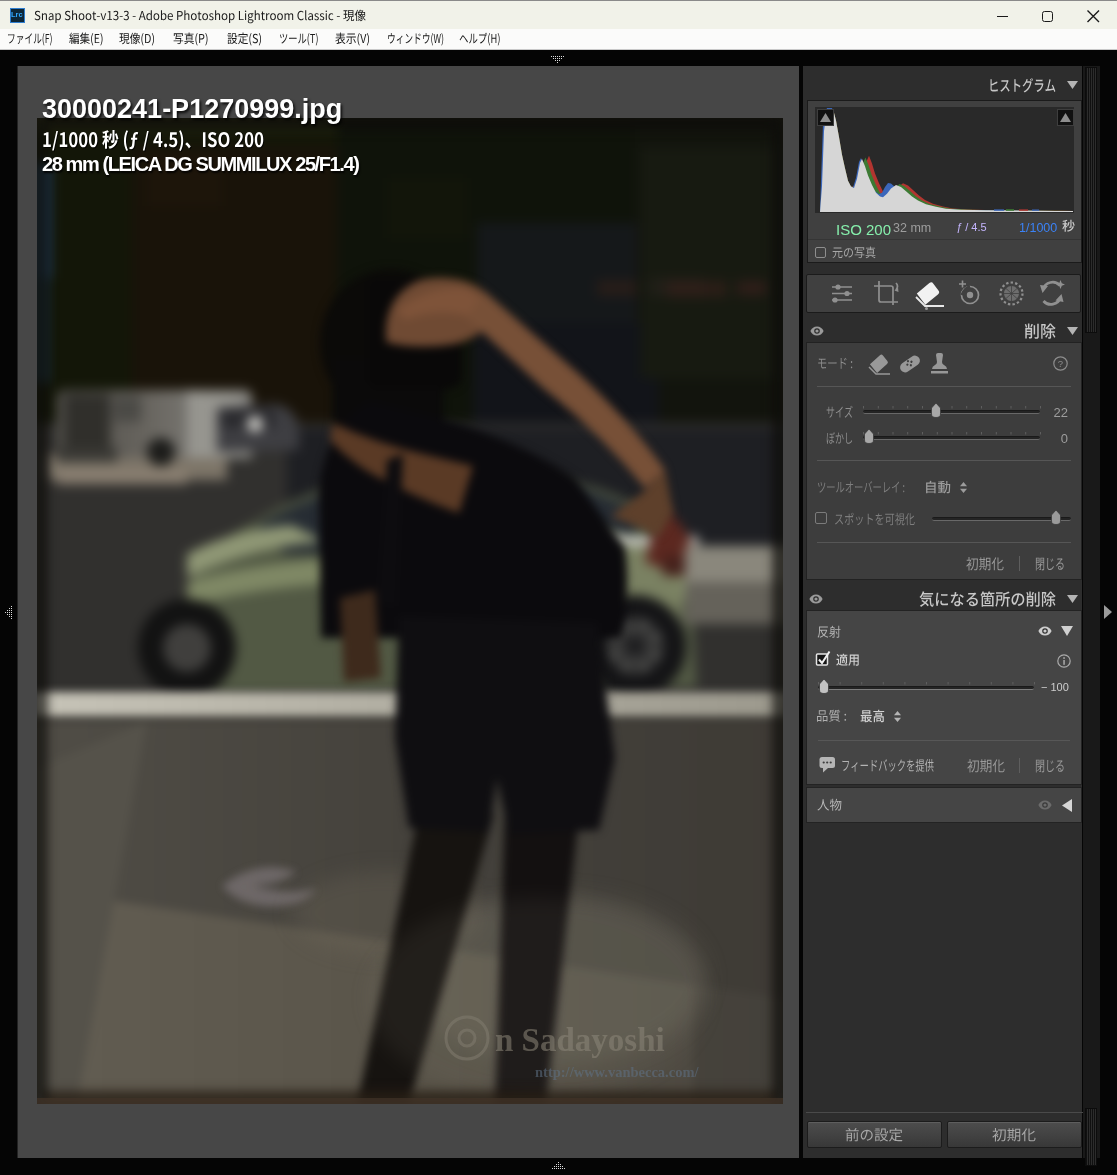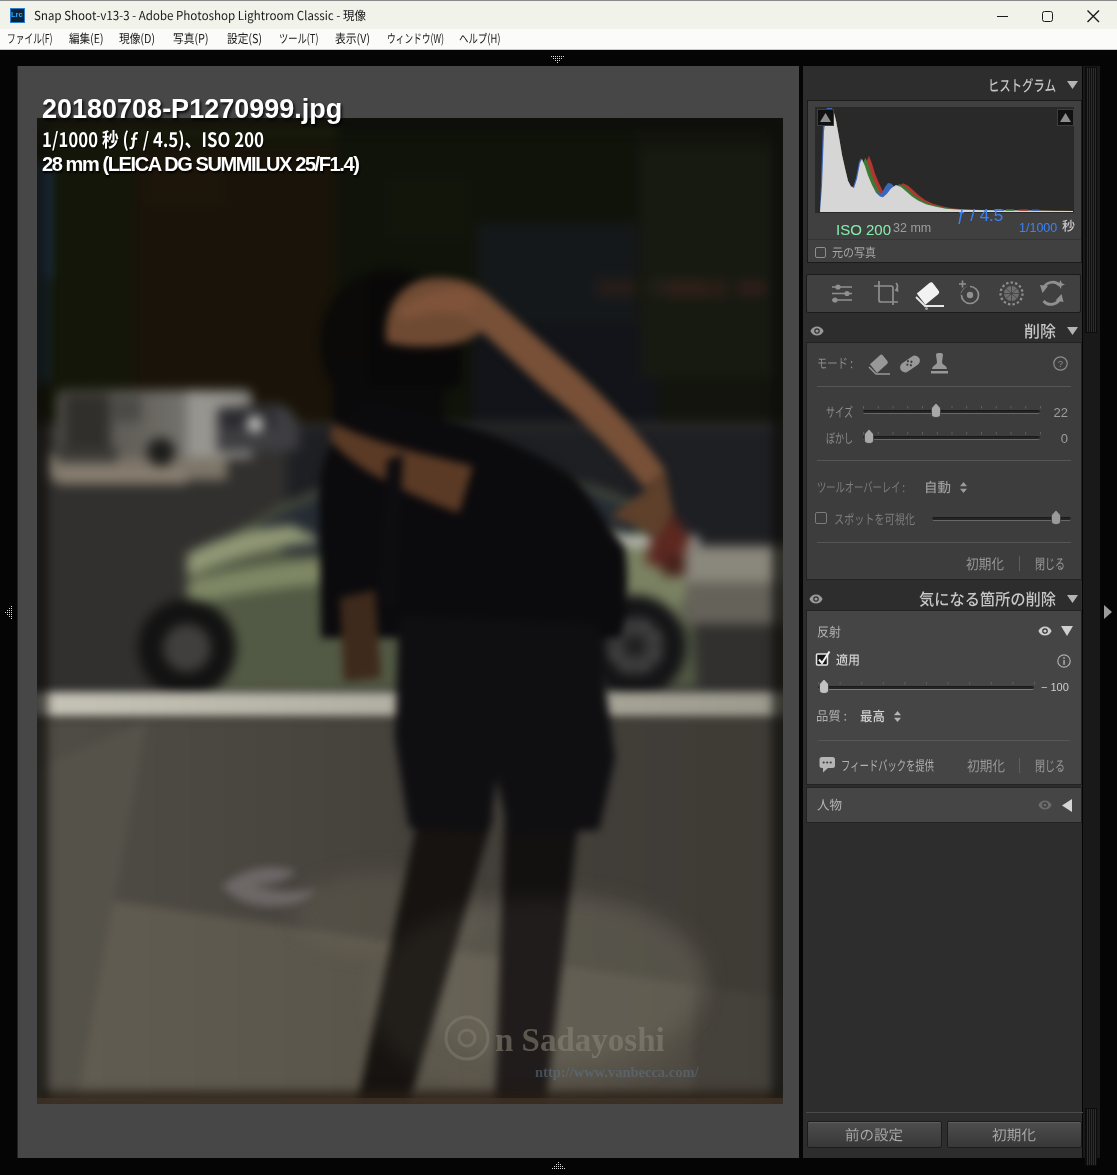--- a/index.html
+++ b/index.html
@@ -225,21 +225,21 @@
   <text x="498" y="959" font-family="Liberation Serif, serif" font-size="14.5" font-weight="bold" fill="#5f7287">nttp://www.vanbecca.com/</text>
 </g>
 <g filter="url(#b6)">
   <rect x="0" y="0" width="746" height="10" fill="#0d0c0a"></rect>
   <rect x="0" y="974" width="746" height="12" fill="#281f15"></rect>
   <rect x="0" y="0" width="9" height="986" fill="#0d0c0a"></rect>
   <rect x="737" y="0" width="9" height="986" fill="#0d0c0a"></rect>
 </g>
 <rect x="0" y="980" width="746" height="6" fill="#413328" opacity="0.7"></rect>
 </svg>
-<div class="abs" style="left:42px;top:94px;font-size:27px;font-weight:bold;color:#fff;text-shadow:1.5px 2px 3px rgba(0,0,0,0.9);letter-spacing:0px">20180708-P1270999.jpg</div>
+<div class="abs" style="left:42px;top:94px;font-size:27px;font-weight:bold;color:#fff;text-shadow:1.5px 2px 3px rgba(0,0,0,0.9);letter-spacing:0px">30000241-P1270999.jpg</div>
 <svg style="position:absolute;left:43.0px;top:126.5px;overflow:visible" width="224" height="27">
     <path d="M82 0V-120H242V-587H107V-679Q163 -689 203 -704Q244 -718 279 -741H388V-120H527V0Z M604 181 853 -806H950L702 181Z M1059 0V-120H1219V-587H1084V-679Q1140 -689 1180 -704Q1221 -718 1256 -741H1365V-120H1504V0Z M1862 14Q1787 14 1731 -30Q1674 -73 1643 -159Q1611 -246 1611 -374Q1611 -501 1643 -586Q1674 -670 1731 -712Q1787 -754 1862 -754Q1938 -754 1994 -712Q2050 -669 2081 -585Q2113 -501 2113 -374Q2113 -246 2081 -159Q2050 -73 1994 -30Q1938 14 1862 14ZM1862 -101Q1895 -101 1920 -126Q1945 -151 1959 -210Q1973 -270 1973 -374Q1973 -477 1959 -536Q1945 -594 1920 -617Q1895 -641 1862 -641Q1831 -641 1805 -617Q1780 -594 1765 -536Q1750 -477 1750 -374Q1750 -270 1765 -210Q1780 -151 1805 -126Q1831 -101 1862 -101Z M2452 14Q2377 14 2321 -30Q2264 -73 2233 -159Q2201 -246 2201 -374Q2201 -501 2233 -586Q2264 -670 2321 -712Q2377 -754 2452 -754Q2528 -754 2584 -712Q2640 -669 2671 -585Q2703 -501 2703 -374Q2703 -246 2671 -159Q2640 -73 2584 -30Q2528 14 2452 14ZM2452 -101Q2485 -101 2510 -126Q2535 -151 2549 -210Q2563 -270 2563 -374Q2563 -477 2549 -536Q2535 -594 2510 -617Q2485 -641 2452 -641Q2421 -641 2395 -617Q2370 -594 2355 -536Q2340 -477 2340 -374Q2340 -270 2355 -210Q2370 -151 2395 -126Q2421 -101 2452 -101Z M3042 14Q2967 14 2911 -30Q2854 -73 2823 -159Q2791 -246 2791 -374Q2791 -501 2823 -586Q2854 -670 2911 -712Q2967 -754 3042 -754Q3118 -754 3174 -712Q3230 -669 3261 -585Q3293 -501 3293 -374Q3293 -246 3261 -159Q3230 -73 3174 -30Q3118 14 3042 14ZM3042 -101Q3075 -101 3100 -126Q3125 -151 3139 -210Q3153 -270 3153 -374Q3153 -477 3139 -536Q3125 -594 3100 -617Q3075 -641 3042 -641Q3011 -641 2985 -617Q2960 -594 2945 -536Q2930 -477 2930 -374Q2930 -270 2945 -210Q2960 -151 2985 -126Q3011 -101 3042 -101Z M4193 -849H4313V-332Q4313 -292 4304 -266Q4295 -240 4270 -225Q4245 -211 4211 -206Q4176 -202 4130 -202Q4127 -227 4115 -262Q4104 -296 4091 -320Q4119 -319 4143 -319Q4168 -319 4177 -319Q4193 -319 4193 -334ZM4044 -677 4158 -658Q4142 -564 4113 -476Q4083 -389 4045 -330Q4034 -338 4015 -349Q3996 -360 3977 -370Q3957 -381 3943 -387Q3981 -438 4007 -516Q4032 -595 4044 -677ZM4338 -654 4442 -688Q4466 -643 4486 -592Q4507 -540 4522 -490Q4538 -441 4544 -401L4433 -363Q4428 -403 4414 -453Q4400 -504 4381 -556Q4361 -609 4338 -654ZM4377 -353 4494 -324Q4458 -204 4395 -124Q4332 -43 4238 7Q4145 58 4015 90Q4007 63 3988 31Q3969 0 3950 -22Q4066 -42 4150 -81Q4234 -121 4290 -187Q4347 -253 4377 -353ZM3749 -756H3865V89H3749ZM3605 -568H3972V-457H3605ZM3755 -523 3825 -493Q3811 -439 3791 -381Q3771 -323 3747 -266Q3723 -210 3696 -160Q3669 -110 3640 -73Q3631 -99 3615 -132Q3598 -164 3584 -187Q3610 -217 3635 -258Q3661 -298 3684 -344Q3707 -390 3725 -436Q3743 -482 3755 -523ZM3904 -839 3985 -747Q3934 -728 3873 -712Q3812 -696 3749 -685Q3685 -673 3627 -665Q3623 -685 3613 -712Q3603 -738 3593 -757Q3648 -766 3706 -779Q3763 -791 3815 -807Q3866 -823 3904 -839ZM3863 -429Q3872 -422 3891 -403Q3909 -385 3930 -363Q3952 -341 3969 -323Q3986 -304 3994 -296L3925 -201Q3916 -220 3902 -244Q3887 -268 3871 -294Q3854 -320 3838 -344Q3822 -367 3810 -382Z M5026 202Q4955 86 4915 -40Q4876 -166 4876 -315Q4876 -465 4915 -591Q4955 -717 5026 -833L5117 -794Q5054 -684 5024 -561Q4995 -438 4995 -315Q4995 -192 5024 -69Q5054 54 5117 163Z M5293 110Q5262 109 5237 104Q5213 100 5199 92L5220 -17Q5245 -8 5272 -6Q5301 -7 5319 -22Q5337 -37 5348 -73Q5359 -109 5365 -171L5405 -520Q5414 -601 5439 -653Q5463 -704 5508 -729Q5553 -754 5624 -754Q5647 -754 5675 -748Q5703 -742 5720 -734L5691 -624Q5681 -628 5667 -632Q5654 -637 5635 -637Q5608 -637 5589 -623Q5571 -610 5561 -586Q5551 -563 5547 -532L5500 -130Q5492 -63 5472 -9Q5451 46 5409 78Q5367 110 5293 110ZM5298 -360V-462L5380 -468H5663V-360Z M6000 181 6249 -806H6346L6098 181Z M6937 0V-455Q6937 -487 6939 -532Q6941 -576 6943 -609H6938Q6925 -579 6910 -549Q6895 -519 6879 -488L6764 -304H7162V-192H6621V-292L6897 -741H7074V0Z M7353 14Q7313 14 7287 -14Q7261 -42 7261 -82Q7261 -124 7287 -151Q7313 -178 7353 -178Q7392 -178 7418 -151Q7444 -124 7444 -82Q7444 -42 7418 -14Q7392 14 7353 14Z M7792 14Q7733 14 7687 0Q7641 -14 7605 -37Q7569 -60 7541 -87L7609 -181Q7630 -160 7655 -143Q7679 -126 7709 -116Q7738 -106 7772 -106Q7810 -106 7840 -122Q7869 -138 7886 -168Q7903 -199 7903 -242Q7903 -306 7868 -341Q7834 -376 7778 -376Q7746 -376 7723 -367Q7700 -359 7667 -338L7600 -381L7620 -741H8016V-617H7747L7733 -460Q7755 -470 7776 -475Q7797 -480 7822 -480Q7884 -480 7936 -455Q7988 -431 8019 -379Q8050 -327 8050 -246Q8050 -164 8014 -106Q7977 -47 7919 -17Q7860 14 7792 14Z M8248 202 8157 163Q8220 54 8249 -69Q8279 -192 8279 -315Q8279 -438 8249 -561Q8220 -684 8157 -794L8248 -833Q8319 -717 8359 -591Q8398 -465 8398 -315Q8398 -166 8359 -40Q8319 86 8248 202Z M8738 69Q8708 31 8671 -8Q8634 -47 8596 -85Q8558 -122 8523 -152L8627 -242Q8663 -213 8704 -174Q8745 -134 8782 -94Q8820 -54 8845 -23Z M9574 0V-741H9722V0Z M10125 14Q10051 14 9980 -14Q9909 -42 9855 -94L9940 -196Q9979 -159 10030 -136Q10080 -114 10128 -114Q10186 -114 10216 -137Q10246 -160 10246 -199Q10246 -227 10232 -243Q10217 -260 10192 -273Q10167 -286 10134 -299L10036 -342Q9999 -357 9964 -383Q9930 -408 9908 -447Q9885 -486 9885 -540Q9885 -601 9918 -649Q9951 -697 10009 -726Q10067 -754 10141 -754Q10207 -754 10268 -729Q10329 -704 10374 -658L10299 -566Q10264 -595 10226 -611Q10188 -627 10141 -627Q10093 -627 10064 -606Q10036 -586 10036 -549Q10036 -523 10052 -506Q10068 -489 10094 -476Q10120 -464 10151 -451L10248 -412Q10293 -394 10326 -367Q10360 -340 10378 -302Q10397 -264 10397 -210Q10397 -150 10364 -99Q10332 -48 10271 -17Q10211 14 10125 14Z M10822 14Q10724 14 10650 -33Q10575 -79 10533 -166Q10491 -253 10491 -374Q10491 -494 10533 -579Q10575 -664 10650 -709Q10724 -754 10822 -754Q10921 -754 10995 -709Q11069 -663 11111 -579Q11153 -494 11153 -374Q11153 -253 11111 -166Q11069 -79 10995 -33Q10921 14 10822 14ZM10822 -114Q10877 -114 10918 -146Q10958 -178 10980 -236Q11002 -295 11002 -374Q11002 -453 10980 -510Q10958 -566 10918 -597Q10877 -627 10822 -627Q10767 -627 10727 -597Q10686 -566 10664 -510Q10643 -453 10643 -374Q10643 -295 10664 -236Q10686 -178 10727 -146Q10767 -114 10822 -114Z M11477 0V-85Q11578 -175 11649 -252Q11721 -329 11759 -395Q11797 -462 11797 -519Q11797 -555 11784 -582Q11771 -609 11747 -624Q11722 -638 11686 -638Q11646 -638 11612 -616Q11579 -593 11551 -562L11469 -641Q11521 -697 11575 -725Q11630 -754 11705 -754Q11775 -754 11828 -726Q11880 -697 11909 -646Q11938 -595 11938 -526Q11938 -459 11905 -390Q11871 -320 11815 -251Q11759 -182 11691 -115Q11720 -119 11753 -122Q11787 -124 11813 -124H11973V0Z M12319 14Q12244 14 12188 -30Q12131 -73 12100 -159Q12068 -246 12068 -374Q12068 -501 12100 -586Q12131 -670 12188 -712Q12244 -754 12319 -754Q12395 -754 12451 -712Q12507 -669 12538 -585Q12570 -501 12570 -374Q12570 -246 12538 -159Q12507 -73 12451 -30Q12395 14 12319 14ZM12319 -101Q12352 -101 12377 -126Q12402 -151 12416 -210Q12430 -270 12430 -374Q12430 -477 12416 -536Q12402 -594 12377 -617Q12352 -641 12319 -641Q12288 -641 12262 -617Q12237 -594 12222 -536Q12207 -477 12207 -374Q12207 -270 12222 -210Q12237 -151 12262 -126Q12288 -101 12319 -101Z M12909 14Q12834 14 12778 -30Q12721 -73 12690 -159Q12658 -246 12658 -374Q12658 -501 12690 -586Q12721 -670 12778 -712Q12834 -754 12909 -754Q12985 -754 13041 -712Q13097 -669 13128 -585Q13160 -501 13160 -374Q13160 -246 13128 -159Q13097 -73 13041 -30Q12985 14 12909 14ZM12909 -101Q12942 -101 12967 -126Q12992 -151 13006 -210Q13020 -270 13020 -374Q13020 -477 13006 -536Q12992 -594 12967 -617Q12942 -641 12909 -641Q12878 -641 12852 -617Q12827 -594 12812 -536Q12797 -477 12797 -374Q12797 -270 12812 -210Q12827 -151 12852 -126Q12878 -101 12909 -101Z" transform="translate(0,21.00) scale(0.016813,0.020000)" fill="#000000" fill-opacity="0.75"></path>
   </svg>
 <svg style="position:absolute;left:42.0px;top:125.5px;overflow:visible" width="224" height="27">
     <path d="M82 0V-120H242V-587H107V-679Q163 -689 203 -704Q244 -718 279 -741H388V-120H527V0Z M604 181 853 -806H950L702 181Z M1059 0V-120H1219V-587H1084V-679Q1140 -689 1180 -704Q1221 -718 1256 -741H1365V-120H1504V0Z M1862 14Q1787 14 1731 -30Q1674 -73 1643 -159Q1611 -246 1611 -374Q1611 -501 1643 -586Q1674 -670 1731 -712Q1787 -754 1862 -754Q1938 -754 1994 -712Q2050 -669 2081 -585Q2113 -501 2113 -374Q2113 -246 2081 -159Q2050 -73 1994 -30Q1938 14 1862 14ZM1862 -101Q1895 -101 1920 -126Q1945 -151 1959 -210Q1973 -270 1973 -374Q1973 -477 1959 -536Q1945 -594 1920 -617Q1895 -641 1862 -641Q1831 -641 1805 -617Q1780 -594 1765 -536Q1750 -477 1750 -374Q1750 -270 1765 -210Q1780 -151 1805 -126Q1831 -101 1862 -101Z M2452 14Q2377 14 2321 -30Q2264 -73 2233 -159Q2201 -246 2201 -374Q2201 -501 2233 -586Q2264 -670 2321 -712Q2377 -754 2452 -754Q2528 -754 2584 -712Q2640 -669 2671 -585Q2703 -501 2703 -374Q2703 -246 2671 -159Q2640 -73 2584 -30Q2528 14 2452 14ZM2452 -101Q2485 -101 2510 -126Q2535 -151 2549 -210Q2563 -270 2563 -374Q2563 -477 2549 -536Q2535 -594 2510 -617Q2485 -641 2452 -641Q2421 -641 2395 -617Q2370 -594 2355 -536Q2340 -477 2340 -374Q2340 -270 2355 -210Q2370 -151 2395 -126Q2421 -101 2452 -101Z M3042 14Q2967 14 2911 -30Q2854 -73 2823 -159Q2791 -246 2791 -374Q2791 -501 2823 -586Q2854 -670 2911 -712Q2967 -754 3042 -754Q3118 -754 3174 -712Q3230 -669 3261 -585Q3293 -501 3293 -374Q3293 -246 3261 -159Q3230 -73 3174 -30Q3118 14 3042 14ZM3042 -101Q3075 -101 3100 -126Q3125 -151 3139 -210Q3153 -270 3153 -374Q3153 -477 3139 -536Q3125 -594 3100 -617Q3075 -641 3042 -641Q3011 -641 2985 -617Q2960 -594 2945 -536Q2930 -477 2930 -374Q2930 -270 2945 -210Q2960 -151 2985 -126Q3011 -101 3042 -101Z M4193 -849H4313V-332Q4313 -292 4304 -266Q4295 -240 4270 -225Q4245 -211 4211 -206Q4176 -202 4130 -202Q4127 -227 4115 -262Q4104 -296 4091 -320Q4119 -319 4143 -319Q4168 -319 4177 -319Q4193 -319 4193 -334ZM4044 -677 4158 -658Q4142 -564 4113 -476Q4083 -389 4045 -330Q4034 -338 4015 -349Q3996 -360 3977 -370Q3957 -381 3943 -387Q3981 -438 4007 -516Q4032 -595 4044 -677ZM4338 -654 4442 -688Q4466 -643 4486 -592Q4507 -540 4522 -490Q4538 -441 4544 -401L4433 -363Q4428 -403 4414 -453Q4400 -504 4381 -556Q4361 -609 4338 -654ZM4377 -353 4494 -324Q4458 -204 4395 -124Q4332 -43 4238 7Q4145 58 4015 90Q4007 63 3988 31Q3969 0 3950 -22Q4066 -42 4150 -81Q4234 -121 4290 -187Q4347 -253 4377 -353ZM3749 -756H3865V89H3749ZM3605 -568H3972V-457H3605ZM3755 -523 3825 -493Q3811 -439 3791 -381Q3771 -323 3747 -266Q3723 -210 3696 -160Q3669 -110 3640 -73Q3631 -99 3615 -132Q3598 -164 3584 -187Q3610 -217 3635 -258Q3661 -298 3684 -344Q3707 -390 3725 -436Q3743 -482 3755 -523ZM3904 -839 3985 -747Q3934 -728 3873 -712Q3812 -696 3749 -685Q3685 -673 3627 -665Q3623 -685 3613 -712Q3603 -738 3593 -757Q3648 -766 3706 -779Q3763 -791 3815 -807Q3866 -823 3904 -839ZM3863 -429Q3872 -422 3891 -403Q3909 -385 3930 -363Q3952 -341 3969 -323Q3986 -304 3994 -296L3925 -201Q3916 -220 3902 -244Q3887 -268 3871 -294Q3854 -320 3838 -344Q3822 -367 3810 -382Z M5026 202Q4955 86 4915 -40Q4876 -166 4876 -315Q4876 -465 4915 -591Q4955 -717 5026 -833L5117 -794Q5054 -684 5024 -561Q4995 -438 4995 -315Q4995 -192 5024 -69Q5054 54 5117 163Z M5293 110Q5262 109 5237 104Q5213 100 5199 92L5220 -17Q5245 -8 5272 -6Q5301 -7 5319 -22Q5337 -37 5348 -73Q5359 -109 5365 -171L5405 -520Q5414 -601 5439 -653Q5463 -704 5508 -729Q5553 -754 5624 -754Q5647 -754 5675 -748Q5703 -742 5720 -734L5691 -624Q5681 -628 5667 -632Q5654 -637 5635 -637Q5608 -637 5589 -623Q5571 -610 5561 -586Q5551 -563 5547 -532L5500 -130Q5492 -63 5472 -9Q5451 46 5409 78Q5367 110 5293 110ZM5298 -360V-462L5380 -468H5663V-360Z M6000 181 6249 -806H6346L6098 181Z M6937 0V-455Q6937 -487 6939 -532Q6941 -576 6943 -609H6938Q6925 -579 6910 -549Q6895 -519 6879 -488L6764 -304H7162V-192H6621V-292L6897 -741H7074V0Z M7353 14Q7313 14 7287 -14Q7261 -42 7261 -82Q7261 -124 7287 -151Q7313 -178 7353 -178Q7392 -178 7418 -151Q7444 -124 7444 -82Q7444 -42 7418 -14Q7392 14 7353 14Z M7792 14Q7733 14 7687 0Q7641 -14 7605 -37Q7569 -60 7541 -87L7609 -181Q7630 -160 7655 -143Q7679 -126 7709 -116Q7738 -106 7772 -106Q7810 -106 7840 -122Q7869 -138 7886 -168Q7903 -199 7903 -242Q7903 -306 7868 -341Q7834 -376 7778 -376Q7746 -376 7723 -367Q7700 -359 7667 -338L7600 -381L7620 -741H8016V-617H7747L7733 -460Q7755 -470 7776 -475Q7797 -480 7822 -480Q7884 -480 7936 -455Q7988 -431 8019 -379Q8050 -327 8050 -246Q8050 -164 8014 -106Q7977 -47 7919 -17Q7860 14 7792 14Z M8248 202 8157 163Q8220 54 8249 -69Q8279 -192 8279 -315Q8279 -438 8249 -561Q8220 -684 8157 -794L8248 -833Q8319 -717 8359 -591Q8398 -465 8398 -315Q8398 -166 8359 -40Q8319 86 8248 202Z M8738 69Q8708 31 8671 -8Q8634 -47 8596 -85Q8558 -122 8523 -152L8627 -242Q8663 -213 8704 -174Q8745 -134 8782 -94Q8820 -54 8845 -23Z M9574 0V-741H9722V0Z M10125 14Q10051 14 9980 -14Q9909 -42 9855 -94L9940 -196Q9979 -159 10030 -136Q10080 -114 10128 -114Q10186 -114 10216 -137Q10246 -160 10246 -199Q10246 -227 10232 -243Q10217 -260 10192 -273Q10167 -286 10134 -299L10036 -342Q9999 -357 9964 -383Q9930 -408 9908 -447Q9885 -486 9885 -540Q9885 -601 9918 -649Q9951 -697 10009 -726Q10067 -754 10141 -754Q10207 -754 10268 -729Q10329 -704 10374 -658L10299 -566Q10264 -595 10226 -611Q10188 -627 10141 -627Q10093 -627 10064 -606Q10036 -586 10036 -549Q10036 -523 10052 -506Q10068 -489 10094 -476Q10120 -464 10151 -451L10248 -412Q10293 -394 10326 -367Q10360 -340 10378 -302Q10397 -264 10397 -210Q10397 -150 10364 -99Q10332 -48 10271 -17Q10211 14 10125 14Z M10822 14Q10724 14 10650 -33Q10575 -79 10533 -166Q10491 -253 10491 -374Q10491 -494 10533 -579Q10575 -664 10650 -709Q10724 -754 10822 -754Q10921 -754 10995 -709Q11069 -663 11111 -579Q11153 -494 11153 -374Q11153 -253 11111 -166Q11069 -79 10995 -33Q10921 14 10822 14ZM10822 -114Q10877 -114 10918 -146Q10958 -178 10980 -236Q11002 -295 11002 -374Q11002 -453 10980 -510Q10958 -566 10918 -597Q10877 -627 10822 -627Q10767 -627 10727 -597Q10686 -566 10664 -510Q10643 -453 10643 -374Q10643 -295 10664 -236Q10686 -178 10727 -146Q10767 -114 10822 -114Z M11477 0V-85Q11578 -175 11649 -252Q11721 -329 11759 -395Q11797 -462 11797 -519Q11797 -555 11784 -582Q11771 -609 11747 -624Q11722 -638 11686 -638Q11646 -638 11612 -616Q11579 -593 11551 -562L11469 -641Q11521 -697 11575 -725Q11630 -754 11705 -754Q11775 -754 11828 -726Q11880 -697 11909 -646Q11938 -595 11938 -526Q11938 -459 11905 -390Q11871 -320 11815 -251Q11759 -182 11691 -115Q11720 -119 11753 -122Q11787 -124 11813 -124H11973V0Z M12319 14Q12244 14 12188 -30Q12131 -73 12100 -159Q12068 -246 12068 -374Q12068 -501 12100 -586Q12131 -670 12188 -712Q12244 -754 12319 -754Q12395 -754 12451 -712Q12507 -669 12538 -585Q12570 -501 12570 -374Q12570 -246 12538 -159Q12507 -73 12451 -30Q12395 14 12319 14ZM12319 -101Q12352 -101 12377 -126Q12402 -151 12416 -210Q12430 -270 12430 -374Q12430 -477 12416 -536Q12402 -594 12377 -617Q12352 -641 12319 -641Q12288 -641 12262 -617Q12237 -594 12222 -536Q12207 -477 12207 -374Q12207 -270 12222 -210Q12237 -151 12262 -126Q12288 -101 12319 -101Z M12909 14Q12834 14 12778 -30Q12721 -73 12690 -159Q12658 -246 12658 -374Q12658 -501 12690 -586Q12721 -670 12778 -712Q12834 -754 12909 -754Q12985 -754 13041 -712Q13097 -669 13128 -585Q13160 -501 13160 -374Q13160 -246 13128 -159Q13097 -73 13041 -30Q12985 14 12909 14ZM12909 -101Q12942 -101 12967 -126Q12992 -151 13006 -210Q13020 -270 13020 -374Q13020 -477 13006 -536Q12992 -594 12967 -617Q12942 -641 12909 -641Q12878 -641 12852 -617Q12827 -594 12812 -536Q12797 -477 12797 -374Q12797 -270 12812 -210Q12827 -151 12852 -126Q12878 -101 12909 -101Z" transform="translate(0,21.00) scale(0.016813,0.020000)" fill="#ffffff"></path>
   </svg>
 <div class="abs" style="left:42px;top:153px;font-size:20px;font-weight:bold;color:#fff;text-shadow:1px 1.5px 2px rgba(0,0,0,0.9);letter-spacing:-1.4px">28 mm (LEICA DG SUMMILUX 25/F1.4)</div>
 <div class="abs" style="left:803px;top:66px;width:279px;height:1092px;background:#2d2d2d"></div>
 <svg style="position:absolute;left:988.0px;top:74.7px;overflow:visible" width="70" height="21">
     <path d="M331 -777Q328 -758 326 -732Q324 -707 324 -686Q324 -672 324 -634Q324 -596 324 -544Q324 -491 324 -434Q324 -376 324 -322Q324 -269 324 -228Q324 -187 324 -168Q324 -133 341 -119Q357 -106 392 -99Q415 -96 449 -94Q482 -92 517 -92Q556 -92 603 -94Q650 -96 698 -100Q746 -104 788 -111Q831 -117 862 -125V-10Q817 -3 756 1Q695 6 631 8Q567 11 511 11Q465 11 422 8Q379 5 348 0Q287 -11 254 -44Q220 -76 220 -139Q220 -165 220 -211Q220 -257 220 -314Q220 -371 220 -430Q220 -489 220 -542Q220 -595 220 -634Q220 -672 220 -686Q220 -701 220 -717Q219 -734 217 -750Q216 -767 214 -777ZM278 -466Q325 -476 380 -491Q435 -506 493 -523Q550 -541 603 -560Q656 -579 697 -596Q722 -607 746 -619Q770 -631 795 -646L838 -545Q813 -535 785 -523Q757 -511 734 -502Q688 -484 630 -464Q572 -445 509 -425Q447 -406 387 -390Q327 -373 279 -362Z M1815 -673Q1809 -666 1800 -650Q1791 -634 1786 -621Q1765 -573 1735 -514Q1704 -455 1666 -396Q1627 -338 1585 -290Q1530 -227 1463 -167Q1397 -107 1323 -57Q1249 -6 1170 31L1089 -54Q1170 -86 1246 -133Q1321 -180 1386 -236Q1451 -292 1500 -347Q1534 -385 1566 -431Q1598 -478 1623 -525Q1648 -572 1659 -611Q1650 -611 1622 -611Q1594 -611 1556 -611Q1517 -611 1475 -611Q1434 -611 1395 -611Q1357 -611 1329 -611Q1301 -611 1292 -611Q1273 -611 1250 -609Q1228 -608 1209 -607Q1191 -605 1183 -605V-718Q1193 -717 1213 -715Q1233 -714 1255 -712Q1277 -711 1292 -711Q1303 -711 1332 -711Q1360 -711 1399 -711Q1437 -711 1479 -711Q1521 -711 1559 -711Q1597 -711 1625 -711Q1653 -711 1663 -711Q1691 -711 1714 -714Q1737 -717 1750 -721ZM1598 -356Q1638 -323 1682 -282Q1726 -241 1768 -197Q1810 -154 1847 -114Q1883 -74 1908 -43L1820 35Q1783 -15 1735 -70Q1687 -125 1633 -181Q1579 -236 1525 -284Z M2327 -92Q2327 -108 2327 -151Q2327 -193 2327 -251Q2327 -310 2327 -374Q2327 -437 2327 -497Q2327 -557 2327 -603Q2327 -649 2327 -670Q2327 -694 2325 -726Q2323 -757 2318 -782H2441Q2439 -758 2436 -727Q2434 -696 2434 -670Q2434 -636 2434 -585Q2434 -533 2434 -473Q2434 -413 2434 -352Q2434 -291 2434 -237Q2434 -184 2434 -145Q2434 -106 2434 -92Q2434 -76 2435 -53Q2436 -30 2438 -6Q2440 17 2442 36H2319Q2323 10 2325 -27Q2327 -63 2327 -92ZM2411 -521Q2460 -507 2521 -486Q2582 -466 2644 -443Q2706 -419 2762 -396Q2818 -373 2857 -354L2812 -245Q2770 -268 2717 -291Q2665 -315 2610 -337Q2555 -359 2503 -377Q2452 -395 2411 -408Z M3771 -808Q3784 -791 3799 -766Q3814 -741 3828 -716Q3842 -691 3852 -671L3786 -643Q3771 -673 3749 -713Q3727 -753 3707 -781ZM3884 -851Q3898 -832 3913 -807Q3929 -782 3943 -758Q3958 -733 3967 -715L3902 -686Q3886 -718 3864 -757Q3841 -796 3820 -824ZM3848 -600Q3840 -588 3833 -571Q3826 -554 3820 -539Q3807 -491 3783 -433Q3759 -375 3724 -315Q3689 -254 3644 -199Q3575 -114 3480 -45Q3384 24 3244 78L3151 -6Q3248 -34 3321 -73Q3395 -111 3451 -157Q3508 -204 3552 -255Q3590 -298 3620 -351Q3651 -403 3673 -456Q3696 -508 3704 -550H3348L3386 -640Q3399 -640 3431 -640Q3462 -640 3502 -640Q3543 -640 3582 -640Q3622 -640 3652 -640Q3681 -640 3691 -640Q3712 -640 3732 -642Q3752 -645 3766 -650ZM3517 -754Q3502 -732 3488 -706Q3473 -680 3465 -666Q3434 -608 3387 -544Q3339 -480 3277 -419Q3215 -358 3138 -306L3050 -371Q3115 -410 3166 -454Q3217 -498 3255 -543Q3292 -587 3319 -628Q3346 -669 3364 -702Q3373 -717 3384 -744Q3395 -771 3401 -792Z M4228 -754Q4248 -752 4274 -751Q4299 -749 4324 -749Q4340 -749 4380 -749Q4419 -749 4469 -749Q4518 -749 4568 -749Q4617 -749 4656 -749Q4696 -749 4713 -749Q4737 -749 4764 -751Q4792 -752 4811 -754V-651Q4792 -653 4765 -654Q4738 -654 4712 -654Q4695 -654 4656 -654Q4617 -654 4568 -654Q4518 -654 4469 -654Q4419 -654 4380 -654Q4341 -654 4324 -654Q4300 -654 4275 -654Q4249 -653 4228 -651ZM4890 -479Q4885 -471 4881 -461Q4876 -451 4874 -444Q4853 -371 4818 -298Q4783 -225 4727 -164Q4650 -78 4557 -28Q4465 22 4369 49L4291 -41Q4400 -64 4490 -110Q4580 -157 4641 -221Q4684 -266 4711 -319Q4739 -372 4752 -421Q4742 -421 4713 -421Q4684 -421 4642 -421Q4601 -421 4554 -421Q4507 -421 4458 -421Q4410 -421 4367 -421Q4324 -421 4291 -421Q4259 -421 4243 -421Q4225 -421 4195 -420Q4166 -419 4137 -417V-521Q4167 -518 4194 -516Q4221 -514 4243 -514Q4255 -514 4286 -514Q4317 -514 4359 -514Q4401 -514 4450 -514Q4498 -514 4547 -514Q4596 -514 4638 -514Q4681 -514 4712 -514Q4743 -514 4755 -514Q4776 -514 4793 -517Q4809 -519 4819 -523Z M5536 -749Q5528 -729 5519 -705Q5509 -681 5498 -648Q5490 -622 5476 -578Q5462 -534 5444 -481Q5427 -427 5408 -371Q5389 -314 5371 -261Q5353 -208 5337 -165Q5322 -122 5311 -97L5195 -93Q5208 -123 5226 -170Q5243 -216 5262 -271Q5281 -327 5301 -386Q5320 -444 5337 -499Q5354 -553 5368 -598Q5382 -643 5389 -671Q5399 -707 5404 -730Q5408 -753 5411 -775ZM5722 -420Q5748 -380 5780 -327Q5811 -273 5842 -215Q5873 -157 5900 -103Q5926 -49 5942 -9L5836 39Q5820 -4 5796 -61Q5771 -117 5742 -177Q5712 -237 5682 -290Q5652 -343 5625 -378ZM5169 -126Q5204 -127 5254 -131Q5305 -135 5363 -141Q5421 -147 5482 -153Q5543 -159 5601 -166Q5658 -173 5707 -179Q5756 -185 5789 -190L5815 -90Q5779 -86 5728 -80Q5676 -74 5616 -67Q5556 -60 5493 -53Q5430 -46 5371 -39Q5311 -33 5260 -28Q5210 -23 5175 -20Q5156 -18 5133 -15Q5110 -11 5087 -8L5069 -124Q5093 -124 5120 -124Q5147 -125 5169 -126Z" transform="translate(0,16.28) scale(0.011333,0.015500)" fill="#c6c6c6"></path>
@@ -262,21 +262,21 @@
 <div class="abs" style="left:816.5px;top:108.5px;width:17px;height:17px;background:#111;border:1px solid #3e3e3e"></div>
 <svg class="abs" style="left:819.5px;top:112.5px" width="11" height="9">
     <path d="M5.5 0 L11 9 L0 9 Z" fill="#8e8e8e"></path>
   </svg>
 <div class="abs" style="left:1056.5px;top:108.5px;width:17px;height:17px;background:#111;border:1px solid #3e3e3e"></div>
 <svg class="abs" style="left:1059.5px;top:112.5px" width="11" height="9">
     <path d="M5.5 0 L11 9 L0 9 Z" fill="#8e8e8e"></path>
   </svg>
 <div class="abs" style="left:836px;top:221px;font-size:15px;color:#86efac">ISO 200</div>
 <div class="abs" style="left:893px;top:221px;font-size:12.5px;color:#9d9d9d">32 mm</div>
-<div class="abs" style="left:956px;top:206px;font-size:17px;color:#3b82f6"><i>ƒ</i> / 4.5</div>
+<div class="abs" style="left:956px;top:221px;font-size:11px;color:#c4b5fd"><i>ƒ</i> / 4.5</div>
 <div class="abs" style="left:1019px;top:221px;font-size:12.5px;color:#3b82f6">1/1000</div>
 <svg style="position:absolute;left:1062.0px;top:217.3px;overflow:visible" width="15" height="18">
     <path d="M641 -843H735V-320Q735 -286 727 -265Q719 -244 696 -232Q674 -221 642 -217Q609 -214 560 -214Q557 -234 548 -261Q539 -287 529 -306Q561 -305 588 -305Q615 -305 624 -306Q641 -306 641 -321ZM492 -675 582 -659Q565 -567 535 -481Q505 -395 467 -336Q458 -343 443 -351Q428 -360 413 -368Q397 -377 386 -381Q425 -435 451 -513Q478 -591 492 -675ZM782 -656 863 -683Q889 -638 911 -586Q933 -534 950 -484Q966 -434 974 -394L886 -365Q880 -405 865 -455Q849 -506 828 -558Q806 -611 782 -656ZM824 -350 916 -327Q882 -212 820 -132Q757 -52 664 0Q570 52 440 84Q434 63 418 38Q403 13 388 -3Q508 -26 595 -69Q681 -112 738 -181Q794 -250 824 -350ZM200 -757H292V83H200ZM45 -563H410V-474H45ZM205 -528 262 -503Q247 -450 226 -393Q205 -335 180 -279Q156 -223 128 -174Q100 -125 71 -90Q64 -110 50 -135Q36 -161 25 -178Q52 -208 78 -250Q104 -291 129 -339Q153 -386 173 -435Q192 -484 205 -528ZM352 -832 417 -759Q368 -740 309 -724Q249 -709 186 -697Q123 -686 64 -677Q61 -693 53 -714Q45 -735 37 -750Q93 -759 151 -772Q210 -784 262 -799Q315 -815 352 -832ZM290 -429Q299 -422 318 -402Q337 -383 359 -361Q382 -339 400 -319Q418 -300 425 -291L370 -217Q361 -233 345 -257Q330 -281 311 -306Q293 -332 276 -355Q259 -378 247 -392Z" transform="translate(0,13.65) scale(0.013000,0.013000)" fill="#cccccc"></path>
   </svg>
 <div class="abs" style="left:808px;top:239px;width:273px;height:1px;background:#353535"></div>
 <div class="abs" style="left:815px;top:247px;width:11px;height:11px;border:1px solid #8e8e8e;border-radius:2px"></div>
 <svg style="position:absolute;left:832.0px;top:244.4px;overflow:visible" width="46" height="17">
     <path d="M583 -437H659V-51Q659 -24 668 -17Q677 -9 706 -9Q713 -9 730 -9Q748 -9 769 -9Q790 -9 808 -9Q827 -9 836 -9Q857 -9 867 -22Q877 -36 882 -74Q886 -113 887 -190Q897 -183 909 -176Q921 -170 935 -165Q948 -160 958 -157Q954 -71 943 -24Q933 24 909 43Q886 62 842 62Q835 62 814 62Q793 62 769 62Q745 62 725 62Q704 62 697 62Q653 62 627 52Q602 42 593 18Q583 -7 583 -50ZM59 -482H942V-408H59ZM147 -762H857V-690H147ZM315 -425H395Q388 -341 374 -266Q360 -191 328 -126Q297 -62 241 -10Q184 42 95 77Q89 64 75 47Q61 29 48 19Q130 -12 181 -58Q231 -104 259 -161Q286 -219 298 -285Q310 -352 315 -425Z M1564 -683Q1554 -605 1539 -520Q1523 -435 1499 -355Q1469 -252 1432 -183Q1396 -114 1354 -79Q1312 -44 1266 -44Q1222 -44 1181 -76Q1140 -108 1114 -169Q1088 -229 1088 -311Q1088 -393 1121 -466Q1155 -539 1215 -596Q1274 -652 1354 -685Q1434 -718 1525 -718Q1613 -718 1684 -689Q1754 -660 1804 -610Q1854 -559 1881 -493Q1908 -426 1908 -350Q1908 -245 1864 -165Q1819 -85 1735 -35Q1652 15 1533 31L1486 -43Q1510 -46 1532 -49Q1554 -52 1572 -56Q1620 -67 1666 -90Q1711 -114 1747 -150Q1783 -187 1805 -238Q1826 -288 1826 -353Q1826 -414 1806 -466Q1786 -519 1747 -559Q1708 -599 1652 -622Q1596 -645 1524 -645Q1442 -645 1375 -615Q1309 -585 1262 -537Q1216 -488 1191 -430Q1166 -373 1166 -318Q1166 -255 1182 -215Q1199 -174 1222 -155Q1246 -136 1269 -136Q1293 -136 1318 -160Q1343 -183 1369 -236Q1395 -288 1420 -372Q1442 -444 1458 -525Q1473 -606 1480 -684Z M2078 -786H2924V-567H2846V-716H2153V-567H2078ZM2311 -589H2777V-523H2311ZM2276 -403H2710V-336H2276ZM2055 -217H2948V-148H2055ZM2690 -403H2765Q2765 -403 2765 -396Q2764 -390 2764 -382Q2764 -374 2762 -368Q2750 -234 2738 -149Q2725 -65 2710 -19Q2695 27 2674 47Q2657 64 2638 71Q2618 78 2590 80Q2565 81 2520 80Q2476 80 2427 77Q2426 61 2419 41Q2412 21 2401 6Q2454 10 2500 11Q2545 13 2564 13Q2582 13 2592 11Q2603 8 2612 1Q2628 -13 2642 -57Q2655 -100 2667 -181Q2679 -263 2690 -390ZM2300 -708 2375 -701Q2363 -636 2347 -563Q2332 -490 2316 -421Q2300 -352 2286 -302L2210 -309Q2221 -348 2233 -397Q2245 -446 2257 -500Q2269 -554 2280 -608Q2292 -661 2300 -708Z M3593 -42 3642 -90Q3697 -71 3755 -49Q3812 -28 3863 -7Q3914 14 3951 31L3888 82Q3854 64 3806 43Q3759 22 3704 0Q3649 -22 3593 -42ZM3057 -171H3945V-107H3057ZM3085 -756H3920V-692H3085ZM3459 -841H3537V-595H3459ZM3280 -462V-395H3736V-462ZM3280 -347V-279H3736V-347ZM3280 -575V-510H3736V-575ZM3207 -626H3812V-230H3207ZM3346 -88 3412 -45Q3372 -21 3320 3Q3268 27 3213 47Q3158 68 3108 82Q3099 71 3084 55Q3069 39 3057 29Q3107 15 3162 -4Q3217 -23 3266 -45Q3315 -67 3346 -88Z" transform="translate(0,13.12) scale(0.011000,0.012500)" fill="#a8a8a8"></path>
   </svg>
 <div class="abs" style="left:806px;top:274px;width:275px;height:39px;background:#404040;border:1px solid #1b1b1b;border-radius:2px"></div>

